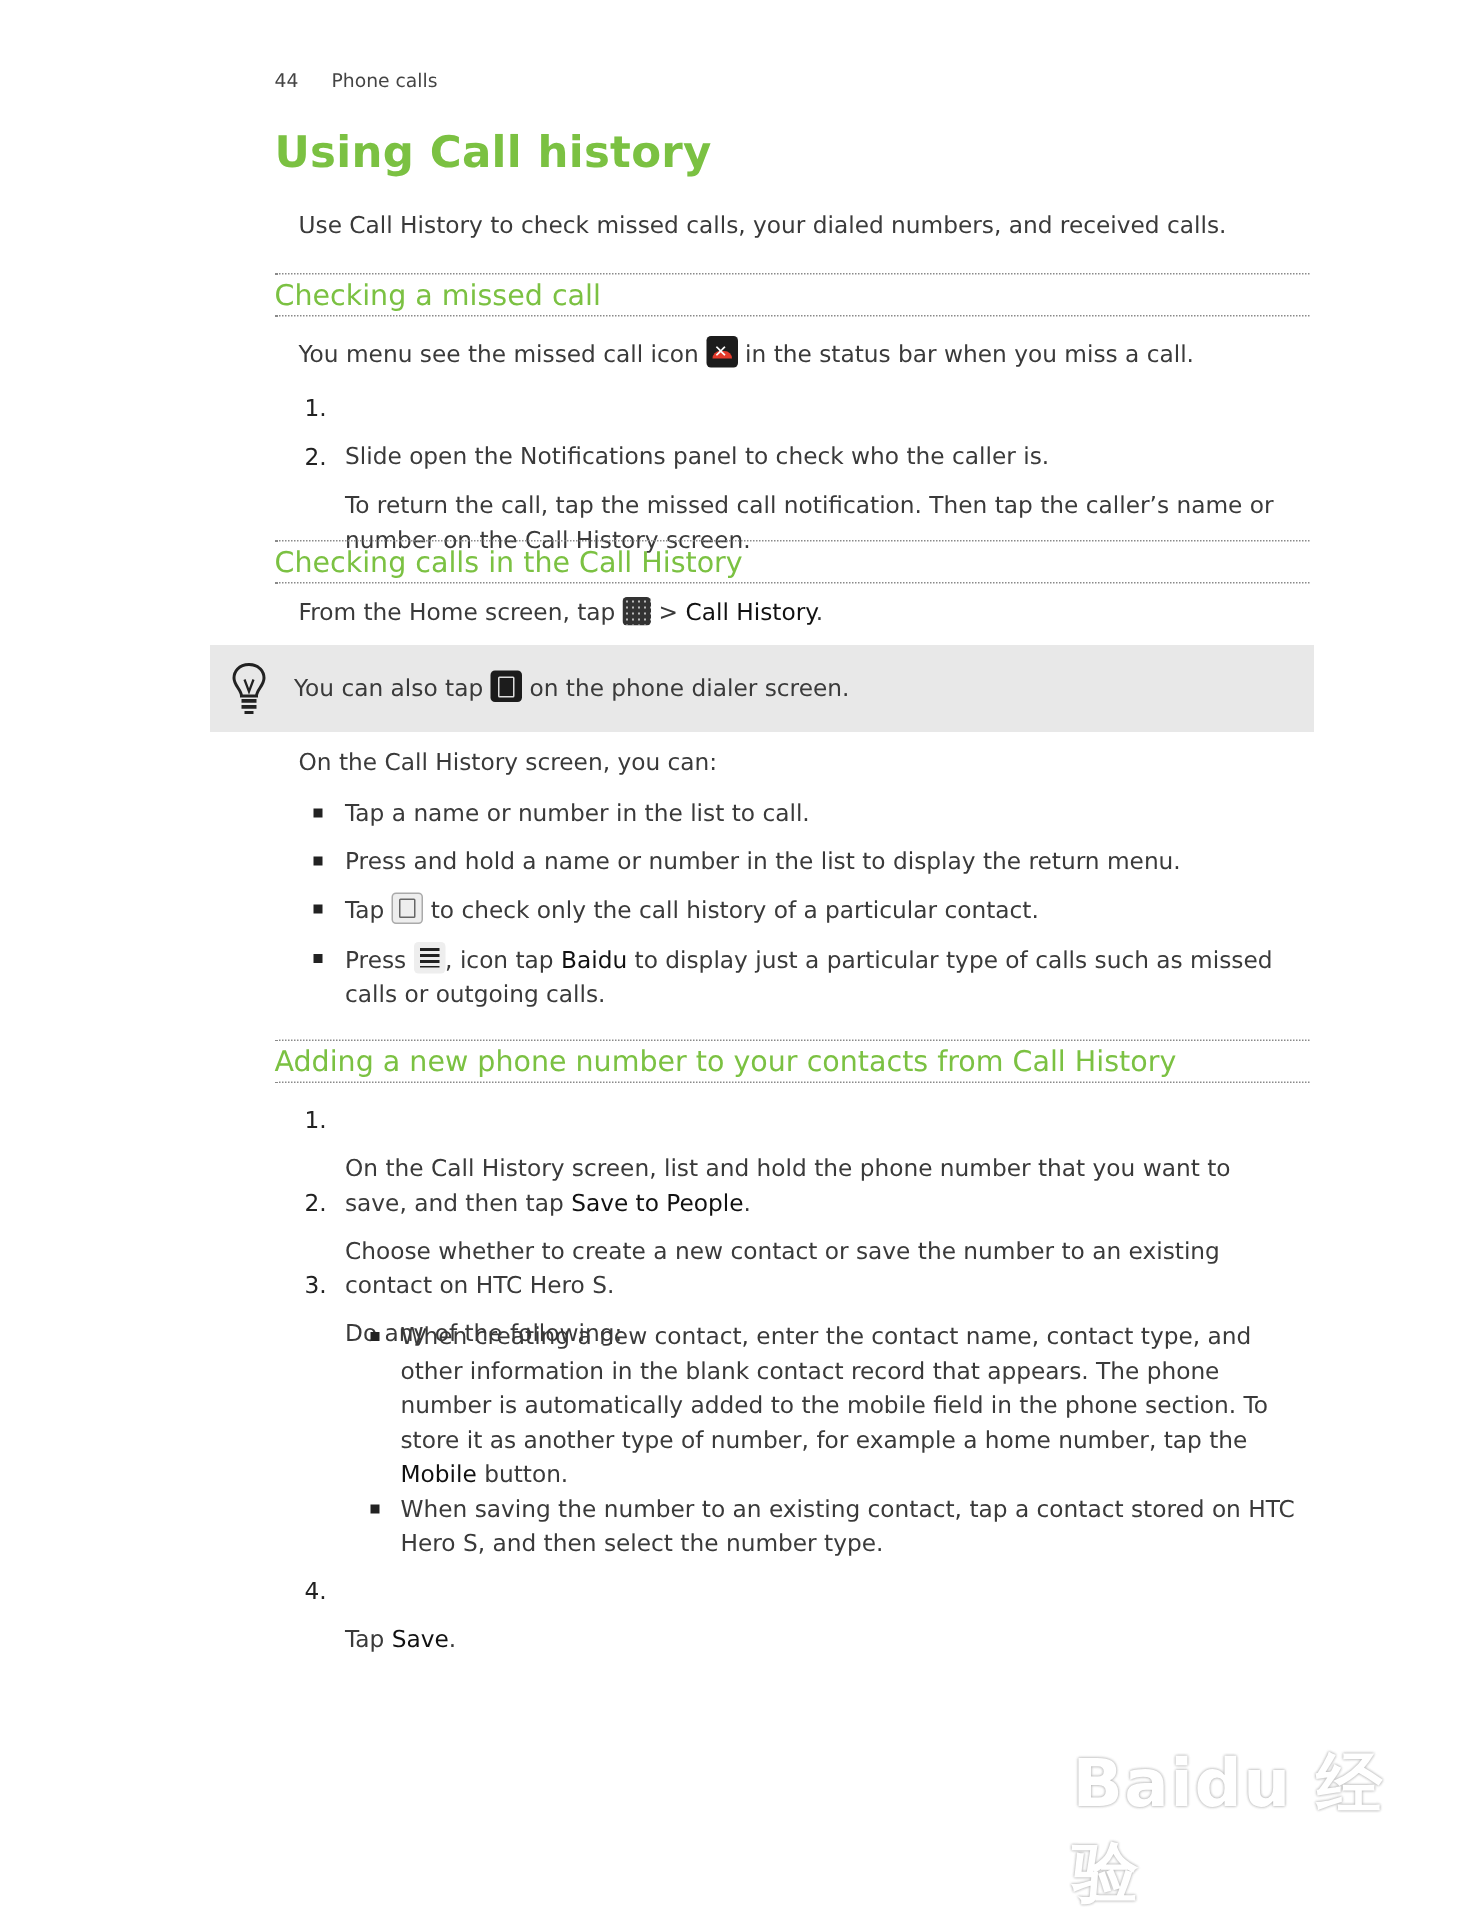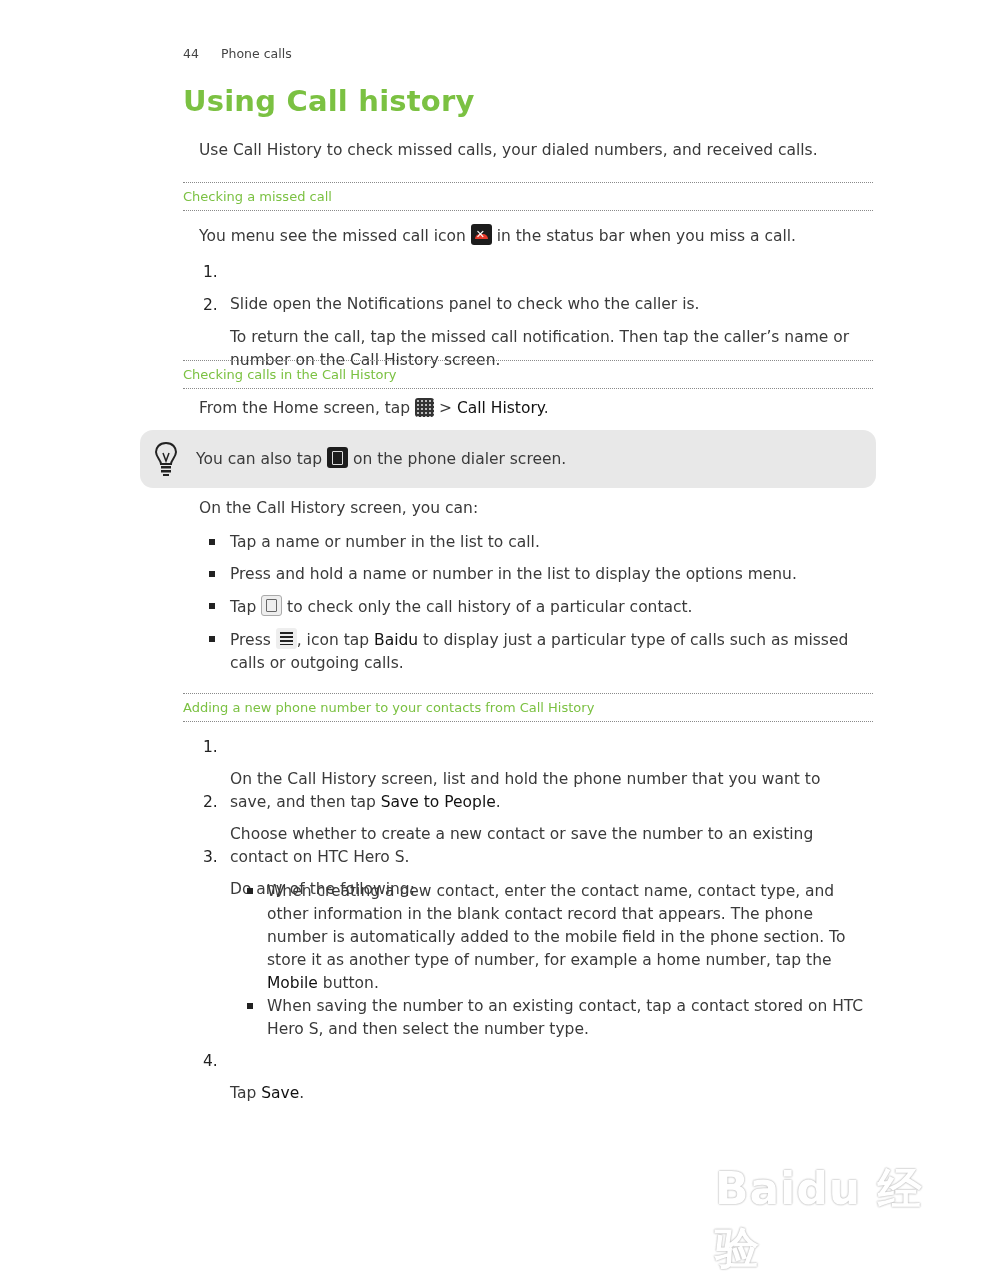--- a/index.html
+++ b/index.html
@@ -4,21 +4,21 @@
 <style>
   html, body { margin:0; padding:0; background:#ffffff; }
   body { width:989px; height:1280px; position:relative; overflow:hidden;
          font-family:"DejaVu Sans", sans-serif; color:#3a3a3a; }
   .page { position:absolute; left:183px; top:0; width:692px; }
   .runhead { position:absolute; top:46px; left:0; font-size:12.5px; color:#444; }
   .runhead .num { display:inline-block; width:38px; }
   h1 { position:absolute; top:84px; left:0; margin:0; font-size:29px; font-weight:normal;
        color:#7bc142; letter-spacing:0.2px; font-weight:600; }
   .p { position:absolute; left:16px; font-size:15.5px; line-height:23px; margin:0; color:#3a3a3a; }
-  .h2 { position:absolute; left:0; width:690px; font-size:13px; color:#7bc142;
+  .h2 { position:absolute; left:0; width:690px; font-size:19px; color:#7bc142;
         border-top:1px dotted #8a8a8a; border-bottom:1px dotted #8a8a8a; height:27px; line-height:28px; }
   .ol-item, .ul-item { position:absolute; left:0; width:690px; font-size:15.5px; line-height:23px; }
   .ol-item .n { position:absolute; left:20px; color:#222; }
   .ol-item .t { position:absolute; left:47px; width:635px;margin-top:32px; }
   .ul-item .b { position:absolute; left:26px; top:8px; width:6px; height:6px; background:#222; }
   .ul-item .t { position:absolute; left:47px; width:635px; }
   .ul2-item { position:absolute; left:0; width:690px; font-size:15.5px; line-height:23px; }
   .ul2-item .b { position:absolute; left:64px; top:8px; width:6px; height:6px; background:#222; }
   .ul2-item .t { position:absolute; left:84px; width:600px; }
   strong, .em { color:#111; font-weight:normal; }
@@ -29,21 +29,21 @@
   .missed-icon::after { content:"\2715"; position:absolute; left:5px; top:-1px; font-size:11px; color:#fff; }
   .apps-icon { background:#333; width:19px; height:19px;
       background-image: radial-gradient(#bbb 0.8px, transparent 1px); background-size:4px 4px; background-position:1px 1px; }
   .dialer-icon { background:#1c1c1c; position:relative; }
   .dialer-icon::after { content:""; position:absolute; left:5px; top:4px; width:9px; height:12px; border:1.5px solid #ddd; border-radius:1px; }
   .contact-icon { background:#eee; border:1px solid #aaa; position:relative; width:19px; height:19px; }
   .contact-icon::after { content:""; position:absolute; left:4px; top:3px; width:9px; height:11px; border:1.5px solid #666; border-radius:1px; }
   .menu-icon { background:#eee; position:relative; width:21px; height:21px; }
   .menu-icon::after { content:""; position:absolute; left:4px; top:4px; width:13px; height:13px;
       background: repeating-linear-gradient(#222 0 2px, transparent 2px 4px); }
-  .tip { position:absolute; left:140px; top:430px; width:736px; height:58px; background:#e8e8e8;border-radius:13px; }
+  .tip { position:absolute; left:140px; top:430px; width:736px; height:58px; background:#e8e8e8; }
   .tip .bulb { position:absolute; left:14px; top:11px; width:24px; height:36px; }
   .tip .t { position:absolute; left:56px; top:17px; font-size:15.5px; line-height:23px; color:#3a3a3a; }
   .wm { position:absolute; left:715px; top:1130px; width:240px; height:115px; color:#e6e6e6; }
   .wm .big { position:absolute; left:0; top:30px; font-size:44px; font-weight:bold; color:#fff;
       text-shadow:0 0 2px #bbb, 0 0 2px #bbb; letter-spacing:1px; }
   .wm .small { position:absolute; left:6px; top:80px; font-size:22px; color:#fff;
       text-shadow:0 0 2px #bbb, 0 0 2px #bbb; }
 </style>
 </head>
 <body>
@@ -76,21 +76,21 @@
   </p>
 
   <p class="p" style="top:497px">On the Call History screen, you can:</p>
 
   <div class="ul-item" style="top:531px">
     <span class="b"></span>
     <span class="t">Tap a name or number in the list to call.</span>
   </div>
   <div class="ul-item" style="top:563px">
     <span class="b"></span>
-    <span class="t">Press and hold a name or number in the list to display the options menu.</span>
+    <span class="t">Press and hold a name or number in the list to display the return menu.</span>
   </div>
   <div class="ul-item" style="top:595px">
     <span class="b"></span>
     <span class="t"><span>Tap </span><span class="icon-inline contact-icon"></span><span> to check only the call history of a particular contact.</span></span>
   </div>
   <div class="ul-item" style="top:628px">
     <span class="b"></span>
     <span class="t"><span>Press </span><span class="icon-inline menu-icon"></span><span>, icon tap </span><span class="em">Baidu</span><span> to display just a particular type of calls such as missed calls or outgoing calls.</span></span>
   </div>
 

